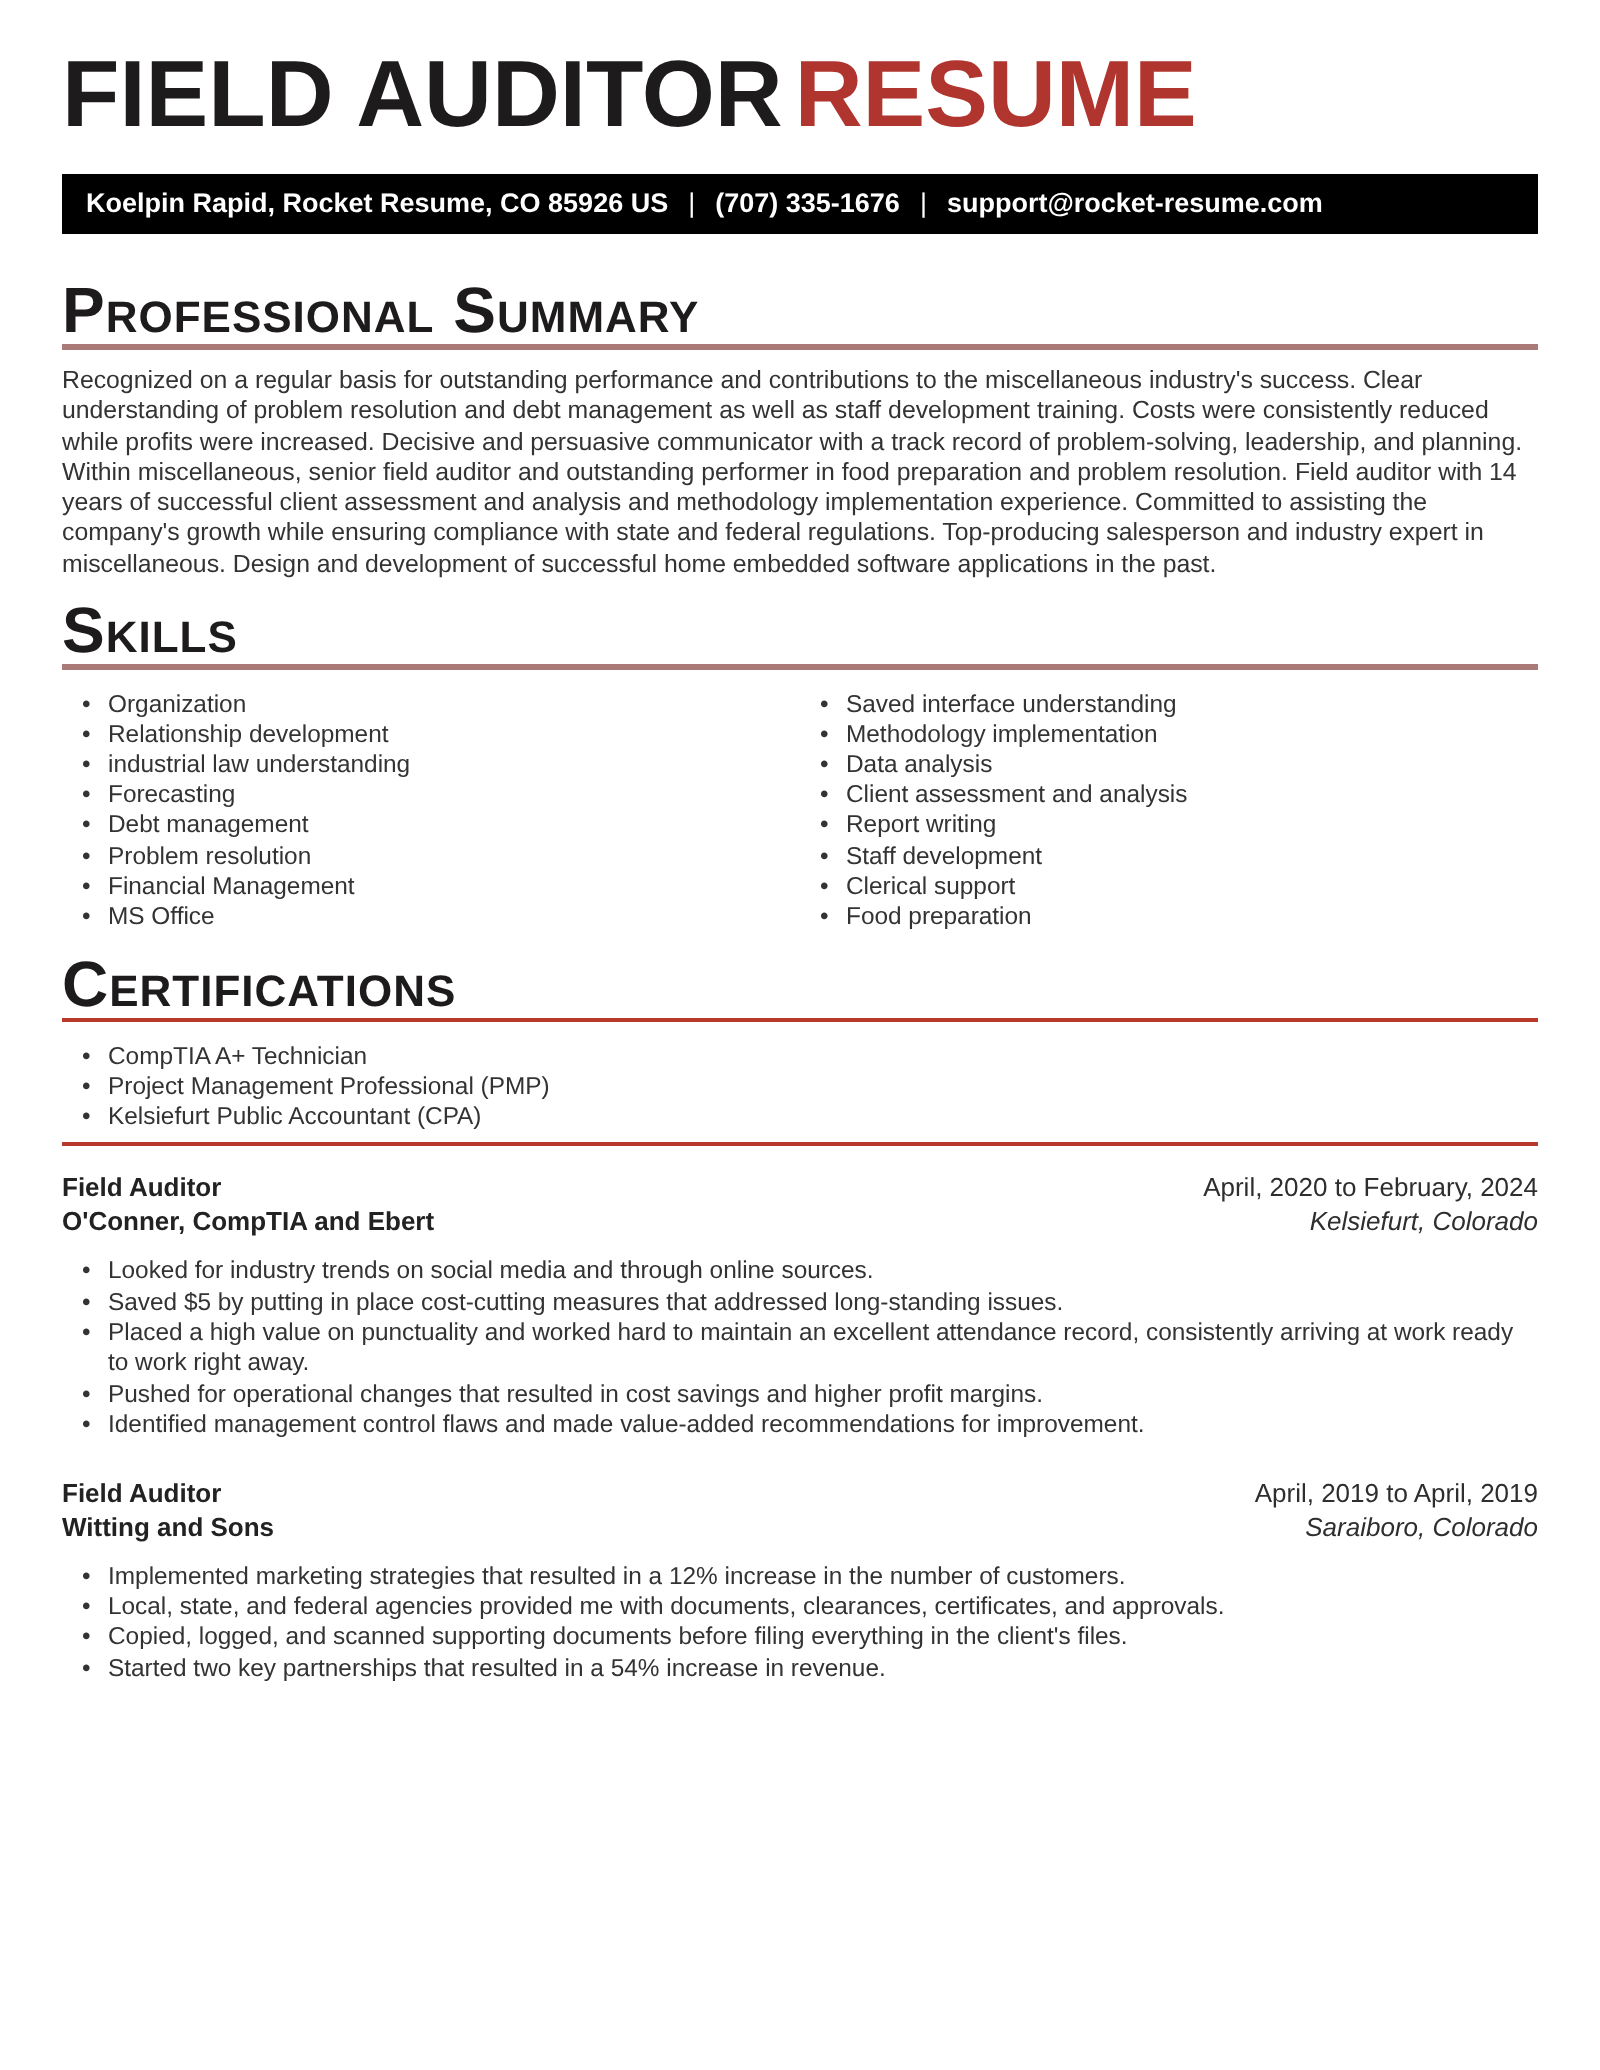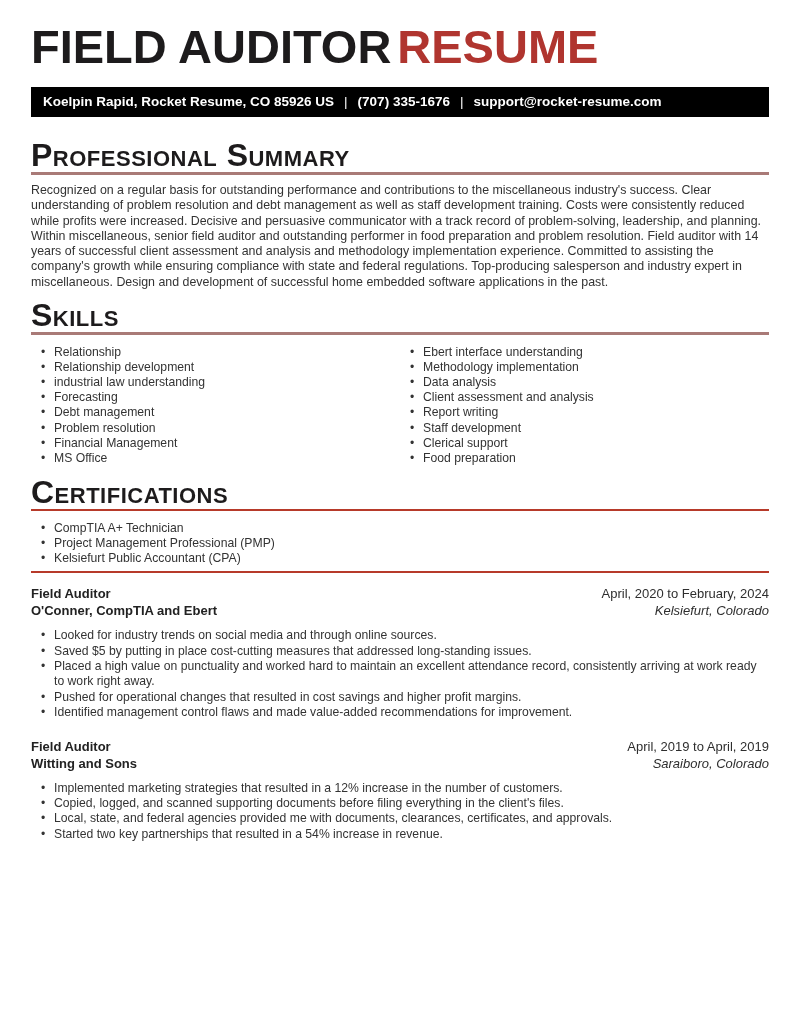--- a/index.html
+++ b/index.html
@@ -119,31 +119,31 @@
       <h2 class="section-title">Professional Summary</h2>
       <hr class="rule muted">
       <p class="summary-text">Recognized on a regular basis for outstanding performance and contributions to the miscellaneous industry's success. Clear understanding of problem resolution and debt management as well as staff development training. Costs were consistently reduced while profits were increased. Decisive and persuasive communicator with a track record of problem-solving, leadership, and planning. Within miscellaneous, senior field auditor and outstanding performer in food preparation and problem resolution. Field auditor with 14 years of successful client assessment and analysis and methodology implementation experience. Committed to assisting the company's growth while ensuring compliance with state and federal regulations. Top-producing salesperson and industry expert in miscellaneous. Design and development of successful home embedded software applications in the past.</p>
     </section>
 
     <section class="sec-skills">
       <h2 class="section-title">Skills</h2>
       <hr class="rule muted">
       <div class="skills-grid">
         <ul class="bullets">
-          <li>Relationship</li>
+          <li>Organization</li>
           <li>Relationship development</li>
           <li>industrial law understanding</li>
           <li>Forecasting</li>
           <li>Debt management</li>
           <li>Problem resolution</li>
           <li>Financial Management</li>
           <li>MS Office</li>
         </ul>
         <ul class="bullets">
-          <li>Ebert interface understanding</li>
+          <li>Saved interface understanding</li>
           <li>Methodology implementation</li>
           <li>Data analysis</li>
           <li>Client assessment and analysis</li>
           <li>Report writing</li>
           <li>Staff development</li>
           <li>Clerical support</li>
           <li>Food preparation</li>
         </ul>
       </div>
     </section>
@@ -183,22 +183,22 @@
         <div class="row-split">
           <span class="lhs">Field Auditor</span>
           <span class="rhs">April, 2019 to April, 2019</span>
         </div>
         <div class="row-split">
           <span class="lhs">Witting and Sons</span>
           <span class="rhs italic">Saraiboro, Colorado</span>
         </div>
         <ul class="bullets">
           <li>Implemented marketing strategies that resulted in a 12% increase in the number of customers.</li>
+          <li>Local, state, and federal agencies provided me with documents, clearances, certificates, and approvals.</li>
           <li>Copied, logged, and scanned supporting documents before filing everything in the client's files.</li>
-          <li>Local, state, and federal agencies provided me with documents, clearances, certificates, and approvals.</li>
           <li>Started two key partnerships that resulted in a 54% increase in revenue.</li>
         </ul>
       </div>
     </section>
 
     <section class="sec-education">
       <h2 class="section-title">Education</h2>
       <hr class="rule bright">
       <div class="edu-rows">
         <div class="row-split">

